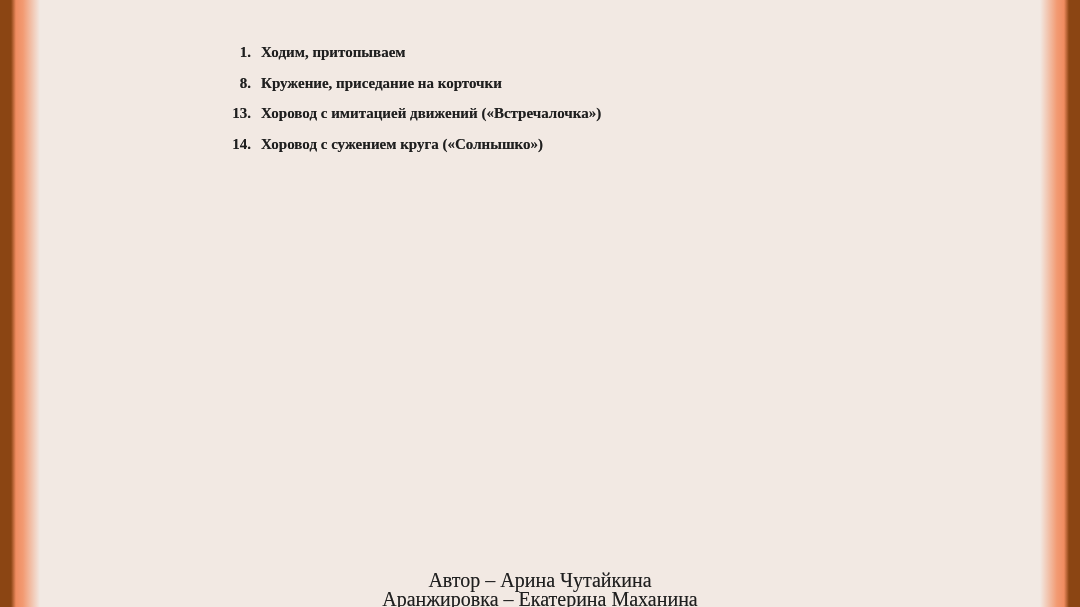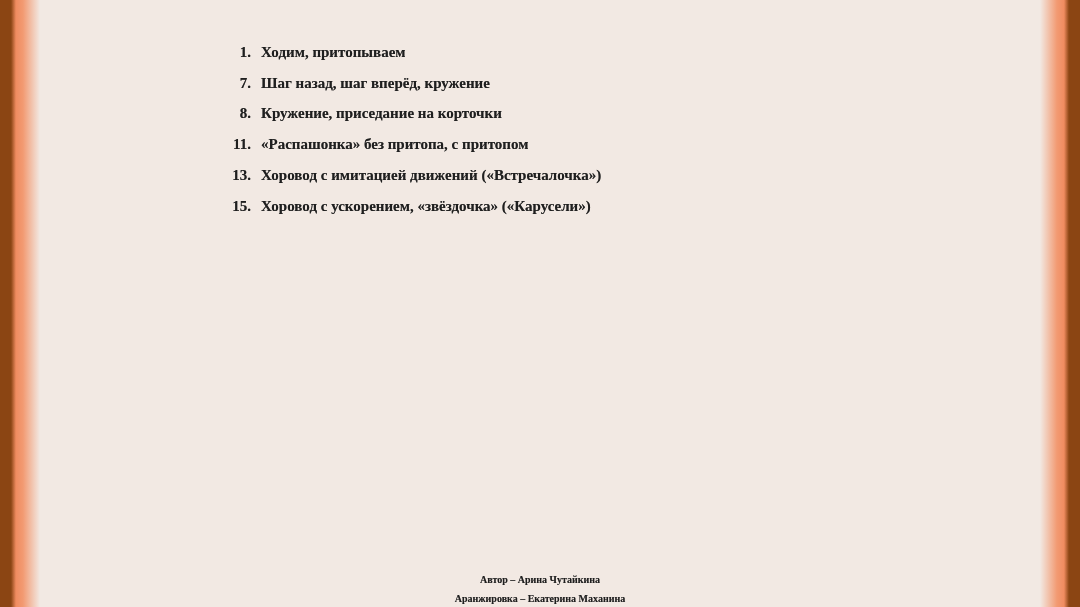--- a/index.html
+++ b/index.html
@@ -54,37 +54,35 @@
     width: 62px;
     text-align: right;
     margin-right: 10px;
   }
   .credits {
     position: absolute;
     left: 0;
     right: 0;
     top: 571px;
     text-align: center;
-    font-weight: bold;
-    font-size: 10px;
+    font-weight: normal;
+    font-size: 20px;
     line-height: 18.5px;
     text-shadow: 0 0 0.5px rgba(31,31,31,0.5);
   }
 </style>
 </head>
 <body>
 
 <div class="edge left"></div>
 <div class="edge right"></div>
 
 <ol class="list-block">
     <li><span class="num">1.</span><span class="txt">Ходим, притопываем</span></li>
-    <li><span class="num">7.</span><span class="txt">Шаг назад, шаг вперёд, кружение</span></li>
     <li><span class="num">8.</span><span class="txt">Кружение, приседание на корточки</span></li>
-    <li><span class="num">11.</span><span class="txt">«Распашонка» без притопа, с притопом</span></li>
     <li><span class="num">13.</span><span class="txt">Хоровод с имитацией движений («Встречалочка»)</span></li>
-    <li><span class="num">15.</span><span class="txt">Хоровод с ускорением, «звёздочка» («Карусели»)</span></li>
+    <li><span class="num">14.</span><span class="txt">Хоровод с сужением круга («Солнышко»)</span></li>
   </ol>
 
 <div class="credits">
   <div>Автор – Арина Чутайкина</div>
   <div>Аранжировка – Екатерина Маханина</div>
 </div>
 
 </body></html>

